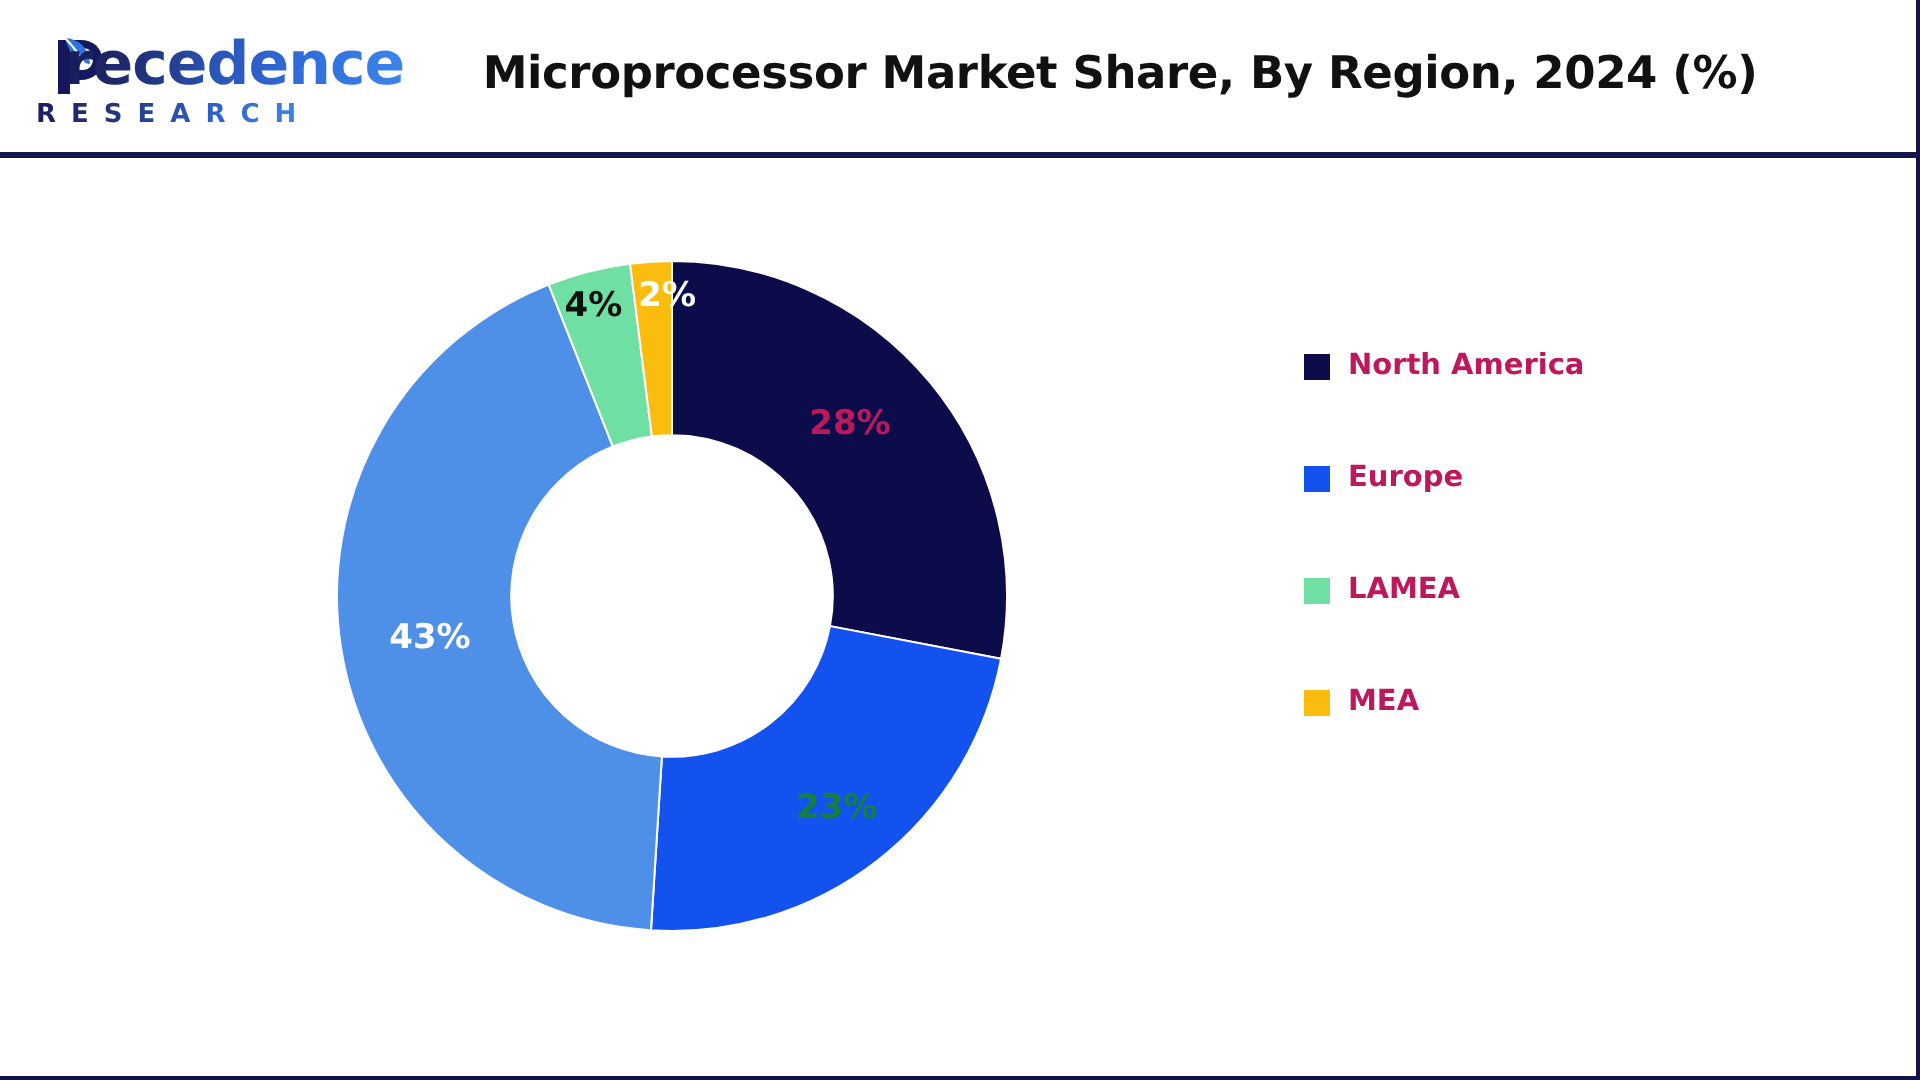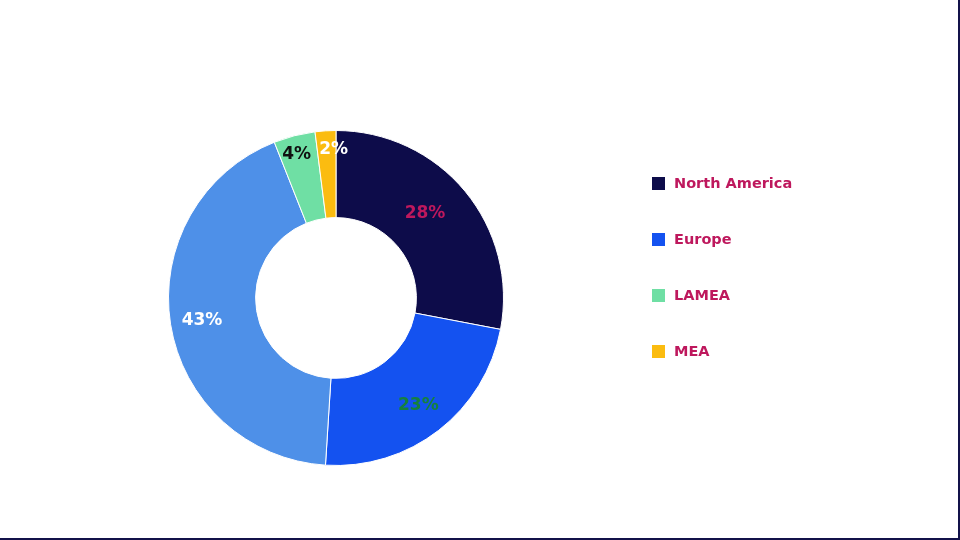--- a/index.html
+++ b/index.html
@@ -149,37 +149,52 @@
     color: #be185d;
     line-height: 16px;
     white-space: nowrap;
   }
 </style>
 </head>
 <body>
 
 <div id="page">
 
+  <div id="header">
+
+    <div id="logo">
+      <svg id="logo-mark" viewBox="0 0 26 30">
+        <path d="M3 2 L14 2 C21 2 25 6 25 12 C25 18 21 22 14 22 L9 22 L9 29 L3 29 Z" fill="#14195e"></path>
+        <path d="M9 6 L15 6 C18.6 6 20.5 8 20.5 11.4 C20.5 14.8 18.6 17 15 17 L9 17 Z" fill="#ffffff"></path>
+        <path d="M6.5 1 C14 1.5 18.5 6.5 19 14 C13.5 13.5 8.5 9 6.5 1 Z" fill="#2f74de"></path>
+        <path d="M6.5 1 C10.5 5 13.5 9 16.5 14.5" stroke="#ffffff" stroke-width="1.1" fill="none"></path>
+      </svg>
+      <div id="logo-word">recedence</div>
+      <div id="logo-sub">RESEARCH</div>
+    </div>
+
+    <div id="chart-title">Microprocessor Market Share, By Region, 2024 (%)</div>
+  </div>
 
   <div id="plot">
 
     <div id="donut-wrap">
       <svg id="donut-svg" width="336" height="336" viewBox="0 0 336 336">
         <g id="slices">
             <path d="M 168 0.5 A 167.5 167.5 0 0 1 332.53311449705535 199.38637019310892 L 246.97589495858654 183.06545769269226 A 80.39999999999999 80.39999999999999 0 0 0 168 87.60000000000001 Z" fill="#0d0c4a" stroke="#ffffff" stroke-width="1"></path>
             <path d="M 332.53311449705535 199.38637019310892 A 167.5 167.5 0 0 1 157.48258797884 335.16947701173547 L 162.9516422298432 248.24134896563302 A 80.39999999999999 80.39999999999999 0 0 0 246.97589495858654 183.06545769269226 Z" fill="#1452f0" stroke="#ffffff" stroke-width="1"></path>
             <path d="M 157.48258797884 335.16947701173547 A 167.5 167.5 0 0 1 106.33913742531661 12.26243861371782 L 138.40278596415197 93.24597053458456 A 80.39999999999999 80.39999999999999 0 0 0 162.9516422298432 248.24134896563302 Z" fill="#4e90e8" stroke="#ffffff" stroke-width="1"></path>
             <path d="M 106.33913742531661 12.26243861371782 A 167.5 167.5 0 0 1 147.00668337797913 1.820787529824969 L 157.92320802142999 88.233978014316 A 80.39999999999999 80.39999999999999 0 0 0 138.40278596415197 93.24597053458456 Z" fill="#6fdfa4" stroke="#ffffff" stroke-width="1"></path>
             <path d="M 147.00668337797913 1.820787529824969 A 167.5 167.5 0 0 1 167.99999999999997 0.5 L 167.99999999999997 87.60000000000001 A 80.39999999999999 80.39999999999999 0 0 0 157.92320802142999 88.233978014316 Z" fill="#fbbc10" stroke="#ffffff" stroke-width="1"></path>
           </g>
       </svg>
       <div id="slice-labels">
           <div class="slice-label" style="left: 257px; top: 82.3289px; color: #be185d;">28%</div>
           <div class="slice-label" style="left: 250.376px; top: 274.198px; color: #15803d;">23%</div>
-          <div class="slice-label" style="left: 34px; top: 189.025px; color: rgb(255, 255, 255);">43%</div>
+          <div class="slice-label" style="left: 47px; top: 189.025px; color: rgb(255, 255, 255);">43%</div>
           <div class="slice-label" style="left: 128.677px; top: 22.635px; color: rgb(16, 16, 16);">4%</div>
           <div class="slice-label" style="left: 165.576px; top: 18.2161px; color: rgb(255, 255, 255);">2%</div>
         </div>
     </div>
 
     <div id="legend">
 
       <div class="legend-item">
         <span class="legend-swatch" style="background:#0d0c4a"></span>
         <span class="legend-label">North America</span>

